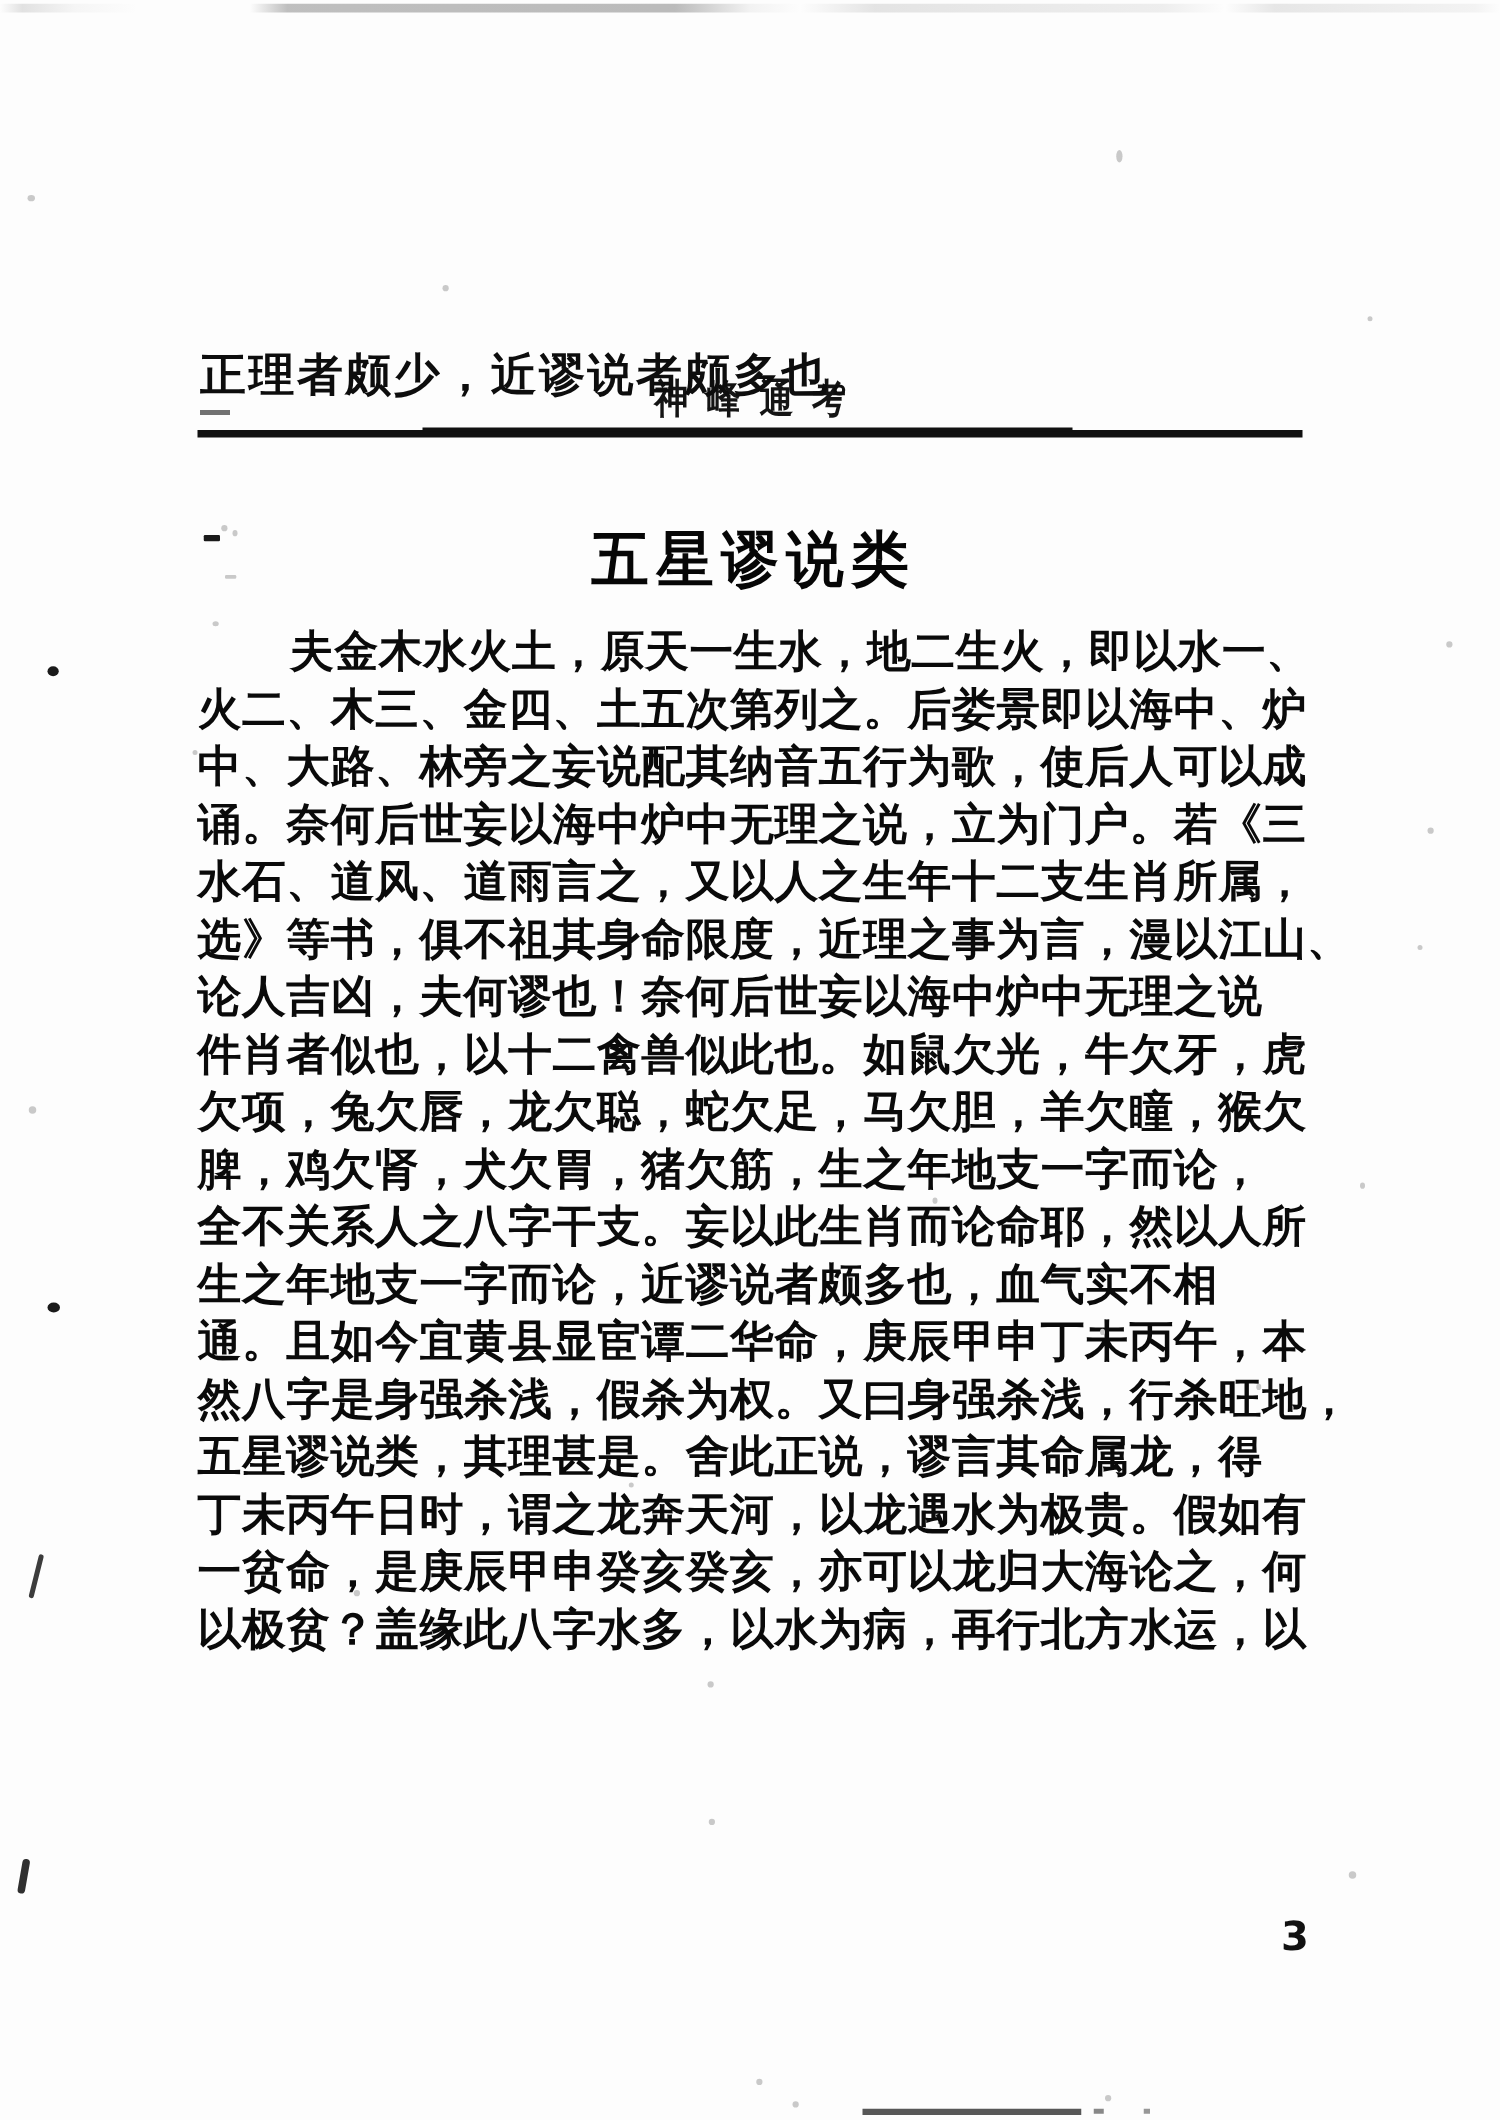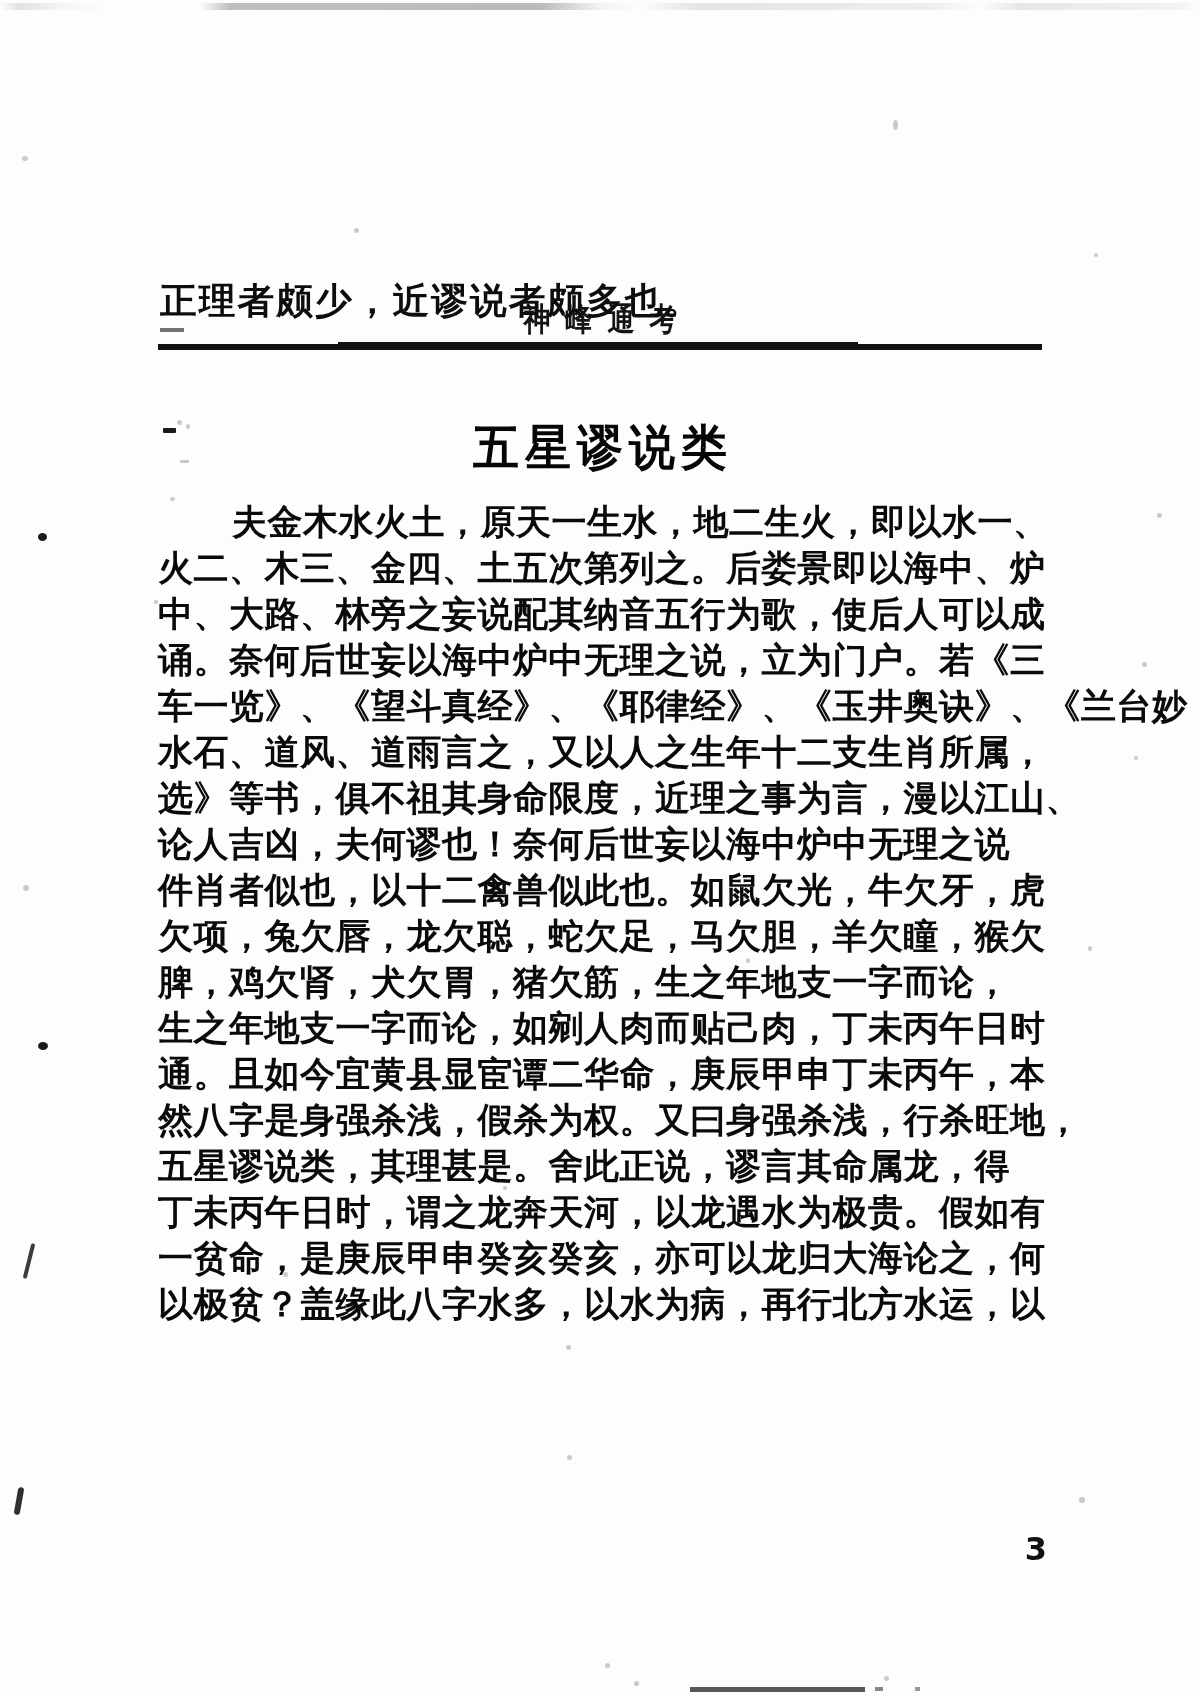--- a/index.html
+++ b/index.html
@@ -212,28 +212,28 @@
 
   <div class="lead-line">正理者颇少，近谬说者颇多也。</div>
 
   <h1 class="section-title">五星谬说类</h1>
 
   <div class="body-block">
     <div class="line indent">夫金木水火土，原天一生水，地二生火，即以水一、</div>
     <div class="line">火二、木三、金四、土五次第列之。后娄景即以海中、炉</div>
     <div class="line">中、大路、林旁之妄说配其纳音五行为歌，使后人可以成</div>
     <div class="line">诵。奈何后世妄以海中炉中无理之说，立为门户。若《三</div>
-    <div class="line">车一览》、《望斗真经》、《耶律经》、《玉井奥诀》、《兰台妙</div>
     <div class="line">水石、道风、道雨言之，又以人之生年十二支生肖所属，</div>
     <div class="line">选》等书，俱不祖其身命限度，近理之事为言，漫以江山、</div>
     <div class="line">论人吉凶，夫何谬也！奈何后世妄以海中炉中无理之说</div>
     <div class="line">件肖者似也，以十二禽兽似此也。如鼠欠光，牛欠牙，虎</div>
     <div class="line">欠项，兔欠唇，龙欠聪，蛇欠足，马欠胆，羊欠瞳，猴欠</div>
     <div class="line">脾，鸡欠肾，犬欠胃，猪欠筋，生之年地支一字而论，</div>
-    <div class="line">生之年地支一字而论，如剜人肉而贴己肉，丁未丙午日时</div>
+    <div class="line">全不关系人之八字干支。妄以此生肖而论命耶，然以人所</div>
+    <div class="line">生之年地支一字而论，近谬说者颇多也，血气实不相</div>
     <div class="line">通。且如今宜黄县显宦谭二华命，庚辰甲申丁未丙午，本</div>
     <div class="line">然八字是身强杀浅，假杀为权。又曰身强杀浅，行杀旺地，</div>
     <div class="line">五星谬说类，其理甚是。舍此正说，谬言其命属龙，得</div>
     <div class="line">丁未丙午日时，谓之龙奔天河，以龙遇水为极贵。假如有</div>
     <div class="line">一贫命，是庚辰甲申癸亥癸亥，亦可以龙归大海论之，何</div>
     <div class="line">以极贫？盖缘此八字水多，以水为病，再行北方水运，以</div>
   </div>
 
   <div class="page-number">3</div>
 

